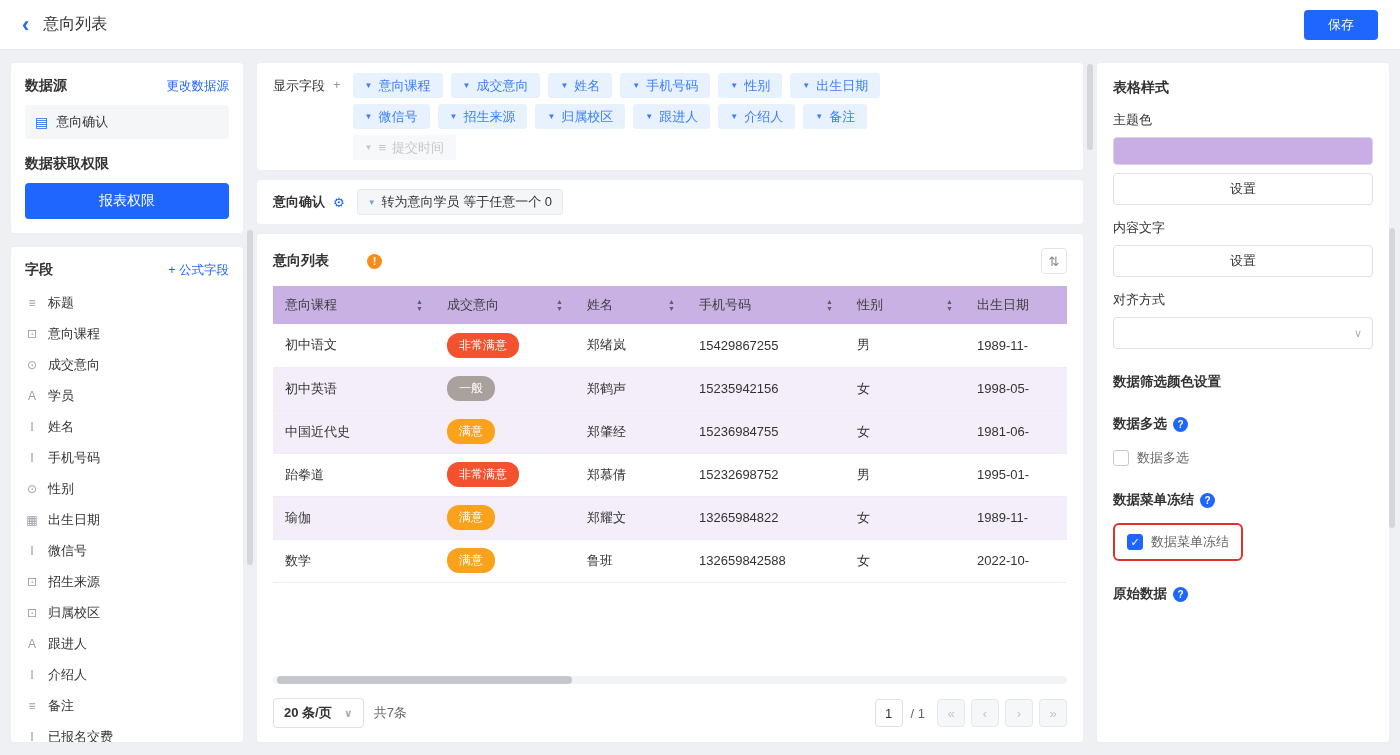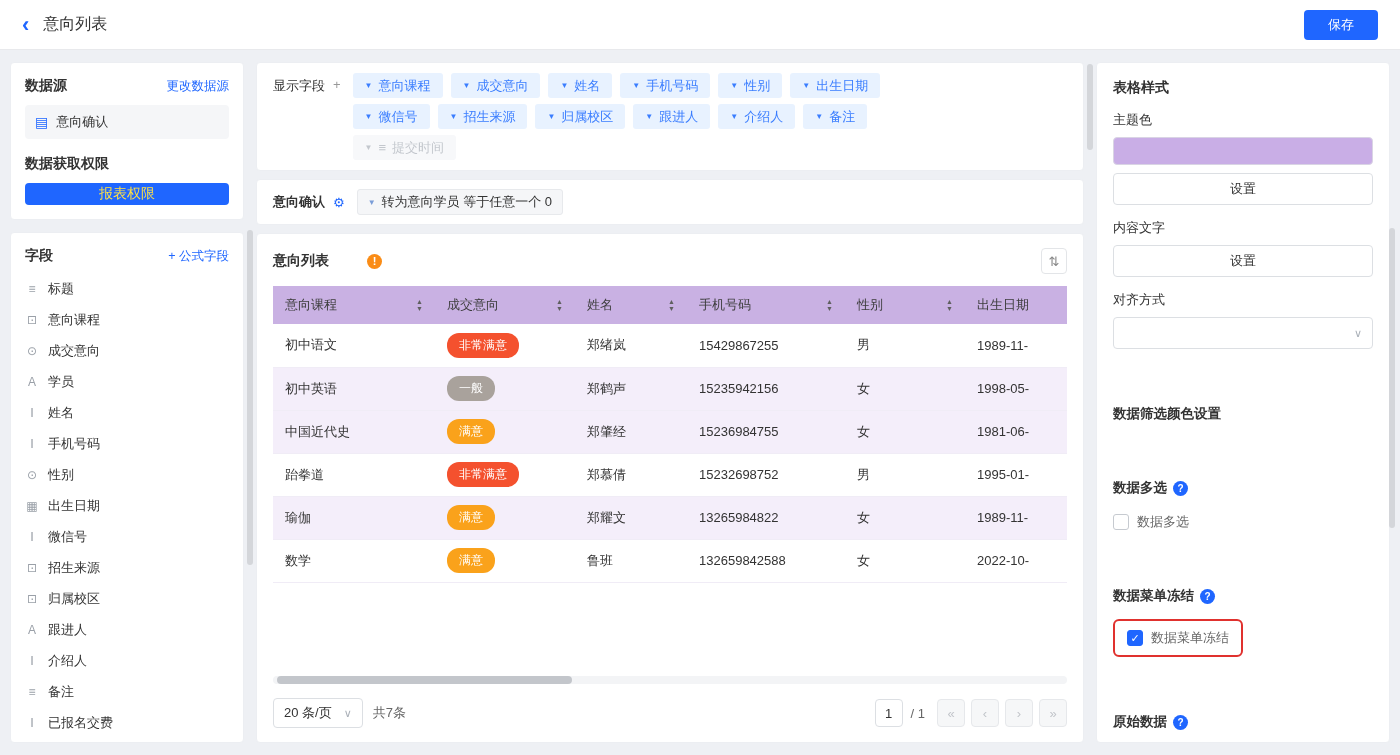--- a/index.html
+++ b/index.html
@@ -16,21 +16,21 @@
 
   
   .sidebar { width:234px; flex:none; display:flex; flex-direction:column; gap:12px; }
   .ds-card { padding:14px; }
   .section-head { display:flex; align-items:center; justify-content:space-between; }
   .sec-title { font-weight:bold; font-size:14px; color:#333; }
   .link { color:var(--accent); font-size:12.5px; cursor:pointer; }
   .ds-item { margin-top:10px; background:#f5f6f8; border-radius:4px; height:34px; display:flex; align-items:center; padding:0 10px; gap:8px; cursor:pointer; }
   .doc-icon { color:var(--accent); font-size:14px; }
   .perm-title { margin-top:16px; font-weight:bold; font-size:14px; }
-  .perm-btn { margin-top:10px; width:100%; height:22px; background:var(--accent); color:#fde047; border:none; border-radius:4px; font-size:14px; cursor:pointer; }
+  .perm-btn { margin-top:10px; width:100%; height:36px; background:var(--accent); color:#ffffff; border:none; border-radius:4px; font-size:14px; cursor:pointer; }
   .fields-card { flex:1; padding:14px; overflow:hidden; }
   .field-list { margin-top:8px; }
   .field-item { display:flex; align-items:center; gap:9px; height:31px; color:#333; cursor:pointer; }
   .field-icon { color:#9aa0a8; width:14px; text-align:center; font-size:12px; }
 
   
   .main { width:828px; flex:none; display:flex; flex-direction:column; gap:8px; }
   .df-card { padding:10px 16px; display:flex; gap:12px; }
   .df-label { padding-top:4px; display:flex; gap:8px; white-space:nowrap; }
   .plus { color:#999; cursor:pointer; }
@@ -60,36 +60,36 @@
   td { height:43px; padding:0 12px; border-bottom:1px solid #f0ecf6; white-space:nowrap; overflow:hidden; background:#fff; }
   tr.alt td { background:var(--row-alt); }
   .badge { display:inline-block; border-radius:12px; color:#fff; font-size:12px; padding:4px 12px; }
   .badge.red { background:var(--badge-red); }
   .badge.orange { background:var(--badge-orange); }
   .badge.gray { background:var(--badge-gray); }
   .spacer { flex:1; }
   .hscroll { height:8px; background:#f3f4f6; border-radius:4px; position:relative; margin-top:8px; flex:none; }
   .hthumb { position:absolute; left:4px; top:0; height:8px; width:295px; background:#c3c6cb; border-radius:4px; cursor:pointer; }
   .pager { display:flex; align-items:center; margin-top:14px; gap:10px; flex:none; }
-  .psize { border:1px solid #dcdfe3; border-radius:4px; height:30px; display:inline-flex; align-items:center; gap:12px; padding:0 10px; color:#333; cursor:pointer; background:#fff; }
+  .psize { border:1px solid #dcdfe3; border-radius:4px; height:30px; display:inline-flex; align-items:center; gap:12px; padding:0 10px; color:#333; cursor:pointer; background:#fff;font-weight:bold; }
   .chev { color:#aab0b8; font-size:11px; }
   .ptotal { color:#666; }
   .pager-right { margin-left:auto; display:flex; align-items:center; gap:6px; }
   .pnum { border:1px solid #dcdfe3; border-radius:4px; min-width:28px; height:28px; display:inline-flex; align-items:center; justify-content:center; background:#fff; cursor:pointer; }
   .pof { color:#666; margin:0 6px 0 2px; }
   .pbtn { width:28px; height:28px; border:1px solid #e6e8eb; background:#f6f7f8; color:#c2c5ca; border-radius:4px; display:inline-flex; align-items:center; justify-content:center; font-size:13px; cursor:pointer; }
 
   
   .style-panel { flex:1; padding:16px; overflow:hidden; }
   .sp-title { font-weight:bold; font-size:14px; }
   .sp-label { margin-top:14px; color:#333; }
   .swatch { margin-top:8px; height:28px; background:var(--swatch); border:1px solid #d9d4e4; border-radius:4px; cursor:pointer; }
   .set-btn { margin-top:8px; width:100%; height:32px; border:1px solid #dcdfe3; background:#fff; border-radius:4px; color:#333; font-size:13px; cursor:pointer; }
   .select { margin-top:8px; height:32px; border:1px solid #dcdfe3; border-radius:4px; display:flex; align-items:center; justify-content:flex-end; padding:0 10px; cursor:pointer; background:#fff; }
-  .sp-sec { margin-top:56px; font-weight:bold; font-size:13.5px; display:flex; align-items:center; gap:6px;text-align:right; }
+  .sp-sec { margin-top:24px; font-weight:bold; font-size:13.5px; display:flex; align-items:center; gap:6px;text-align:right; }
   .color-btn { margin-top:12px; width:100%; height:32px; background:var(--accent); color:#fff; border:none; border-radius:4px; font-size:13px; cursor:pointer; }
   .help { width:15px; height:15px; border-radius:50%; background:var(--accent); color:#fff; font-size:10px; font-weight:bold; display:inline-flex; align-items:center; justify-content:center; cursor:pointer; }
   .cbrow { margin-top:16px; display:flex; align-items:center; gap:8px; color:#666; cursor:pointer; }
   .cb { width:16px; height:16px; border:1px solid #c6cad0; border-radius:3px; background:#fff; flex:none; }
   .cb.checked { background:var(--accent); border-color:var(--accent); color:#fff; display:flex; align-items:center; justify-content:center; font-size:11px; }
   .hl-box { margin-top:14px; border:2px solid var(--annotation); border-radius:6px; padding:8px 12px; display:inline-flex; align-items:center; gap:8px; color:#666; cursor:pointer; }
 
   
   .sb { position:absolute; background:#d4d6da; border-radius:3px; }
   .sb-sidebar { left:247px; top:180px; width:6px; height:335px; }

